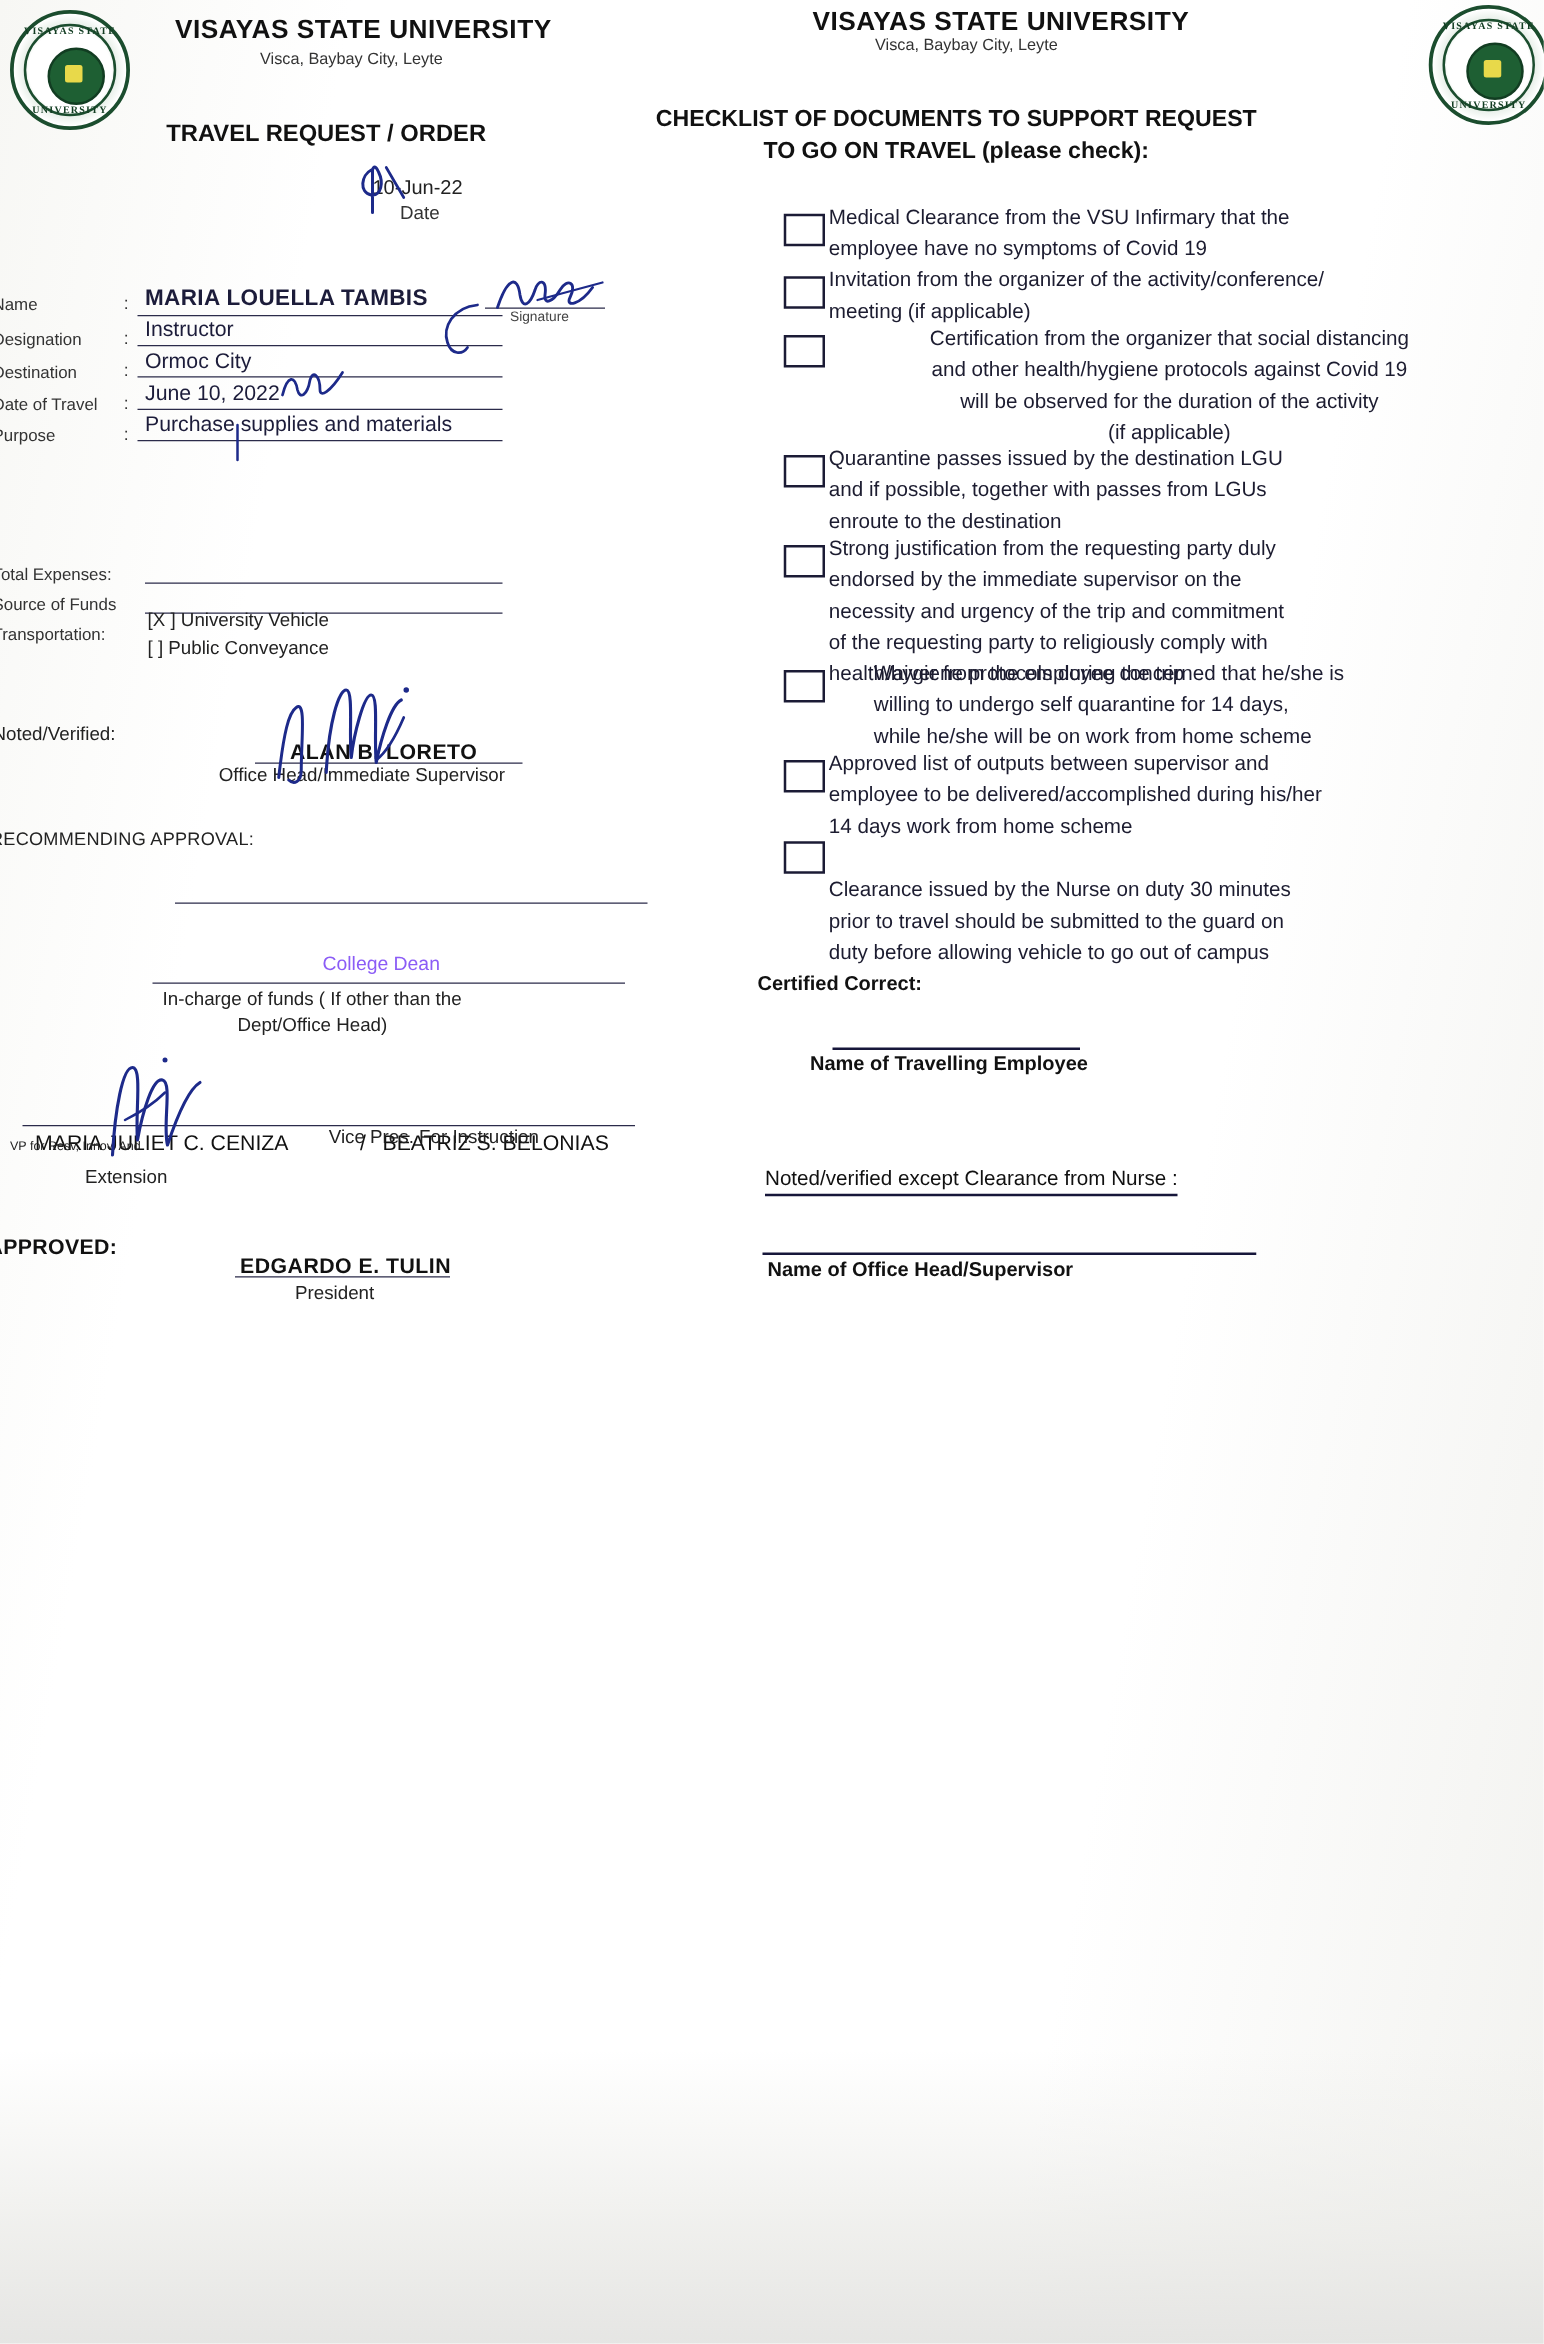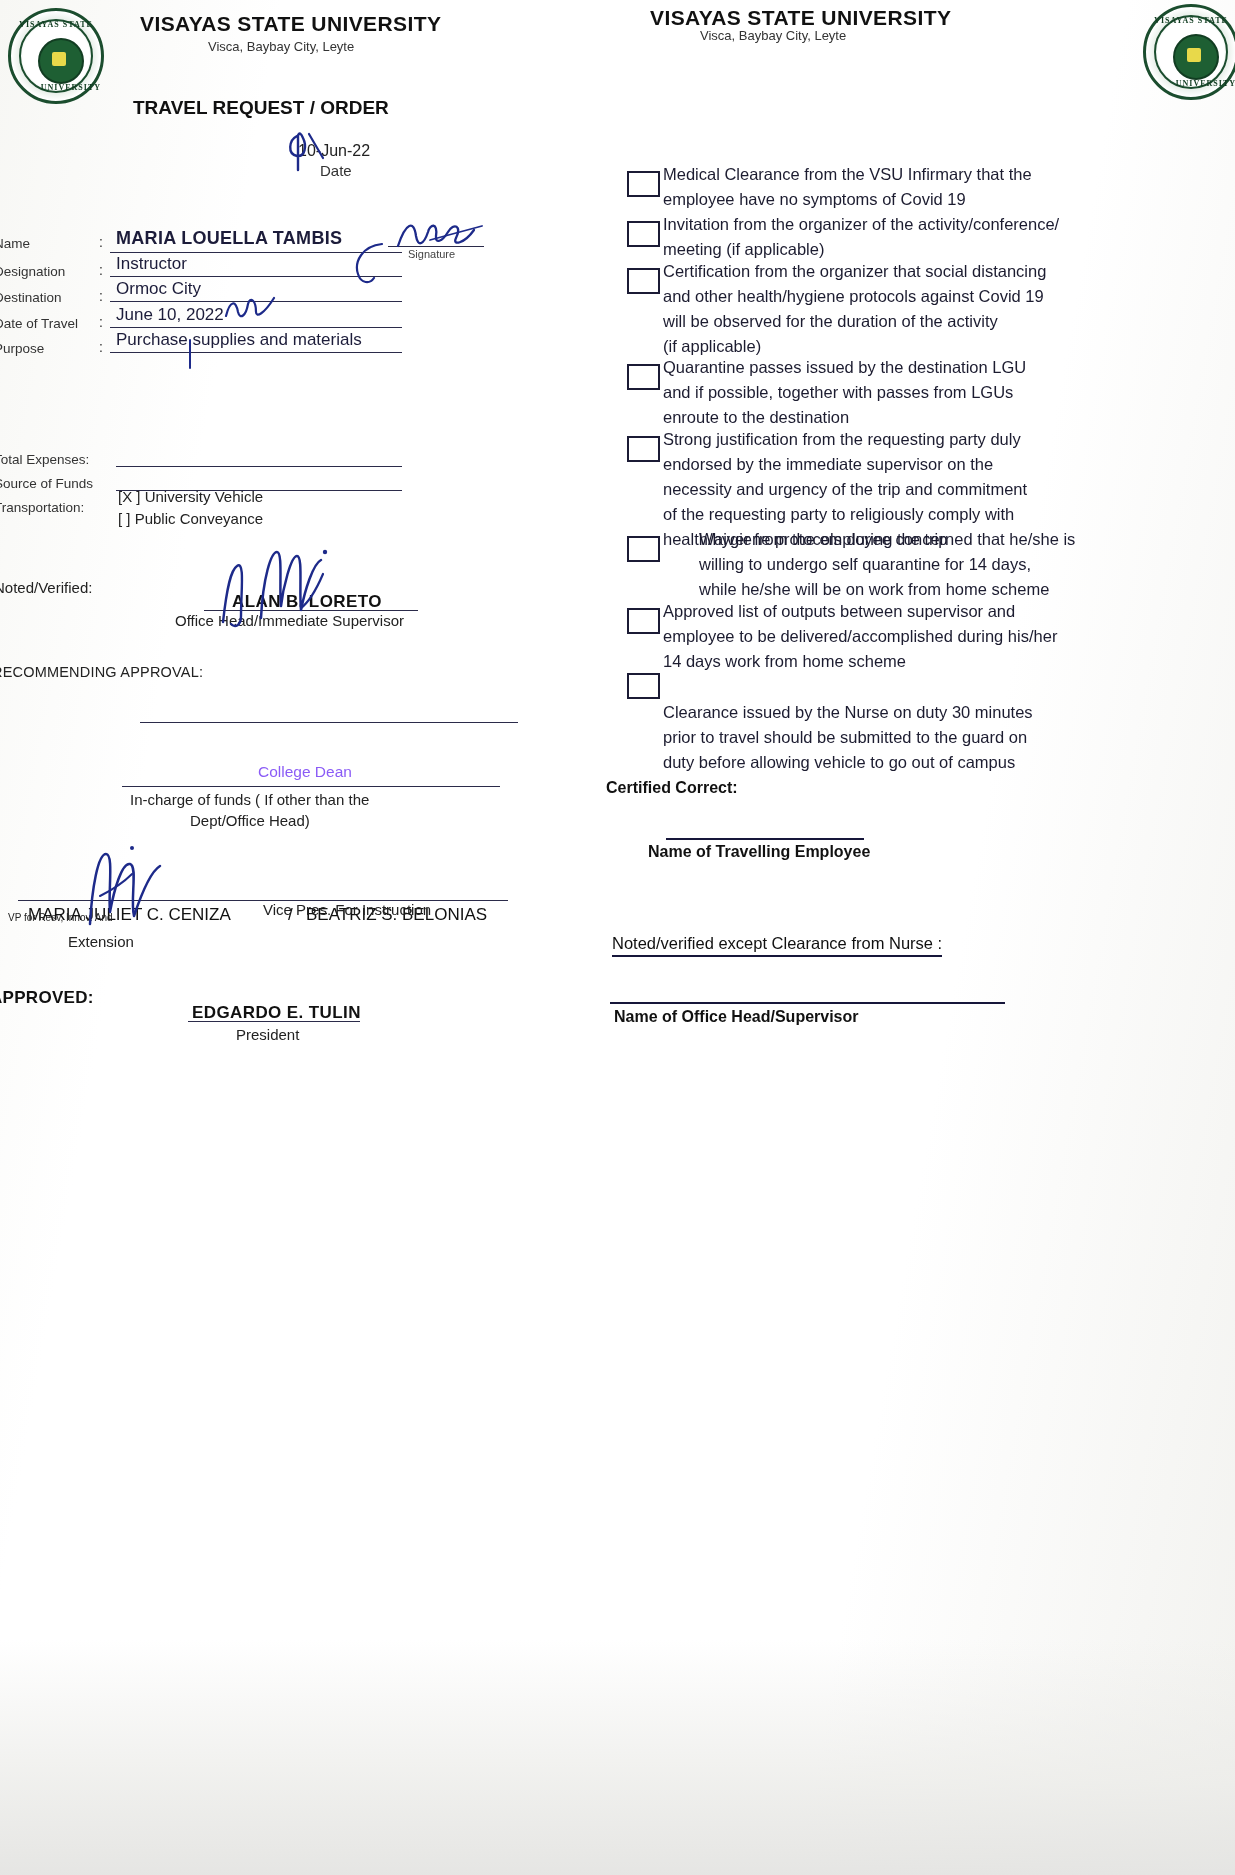--- a/index.html
+++ b/index.html
@@ -79,21 +79,21 @@
     position: absolute;
     left: 0; width: 100%;
     text-align: center;
     font-size: 8px;
     font-weight: bold;
     color: #123d22;
     letter-spacing: 1px;
     font-family: "Liberation Serif", serif;
   }
   .seal .txt-top { top: 9px; }
-  .seal .txt-bot { bottom: 9px; text-align: right; }
+  .seal .txt-bot { bottom: 9px; }
 
   #seal-left { left: 8px; top: 8px; }
   #seal-right { left: 523px; top: 4px; }
 
   
   .uni-title {
     position: absolute;
     font-weight: bold;
     font-size: 21px;
     letter-spacing: 0.4px;
@@ -455,40 +455,44 @@
     <div class="seal" id="seal-right">
       <div class="ring"></div>
       <div class="txt-top">VISAYAS STATE</div>
       <div class="inner"></div>
       <div class="txt-bot">UNIVERSITY</div>
     </div>
   </div>
 
   <div class="uni-title" id="uni-title-right">VISAYAS STATE UNIVERSITY</div>
   <div class="uni-sub" id="uni-sub-right">Visca, Baybay City, Leyte</div>
+  <div id="checklist-title">
+    <span>CHECKLIST OF DOCUMENTS TO SUPPORT REQUEST</span><br>
+    <span>TO GO ON TRAVEL (please check):</span>
+  </div>
 
   <div class="check-item">
     <div class="check-box" style="left:627px; top:171px;"></div>
     <div class="check-text" style="left:663px; top:162px; width:520px;">
       <span>Medical Clearance from the VSU Infirmary that the</span><br>
       <span>employee have no symptoms of Covid 19</span>
     </div>
   </div>
 
   <div class="check-item">
     <div class="check-box" style="left:627px; top:221px;"></div>
     <div class="check-text" style="left:663px; top:212px; width:540px;">
       <span>Invitation from the organizer of the activity/conference/</span><br>
       <span>meeting (if applicable)</span>
     </div>
   </div>
 
   <div class="check-item">
     <div class="check-box" style="left:627px; top:268px;"></div>
-    <div class="check-text" style="left:663px; top:259px; width:545px;">
+    <div class="check-text" style="left:663px; top:259px; width:545px;text-align:center;">
       <span>Certification from the organizer that social distancing</span><br>
       <span>and other health/hygiene protocols against Covid 19</span><br>
       <span>will be observed for the duration of the activity</span><br>
       <span>(if applicable)</span>
     </div>
   </div>
 
   <div class="check-item">
     <div class="check-box" style="left:627px; top:364px;"></div>
     <div class="check-text" style="left:663px; top:355px; width:540px;">

